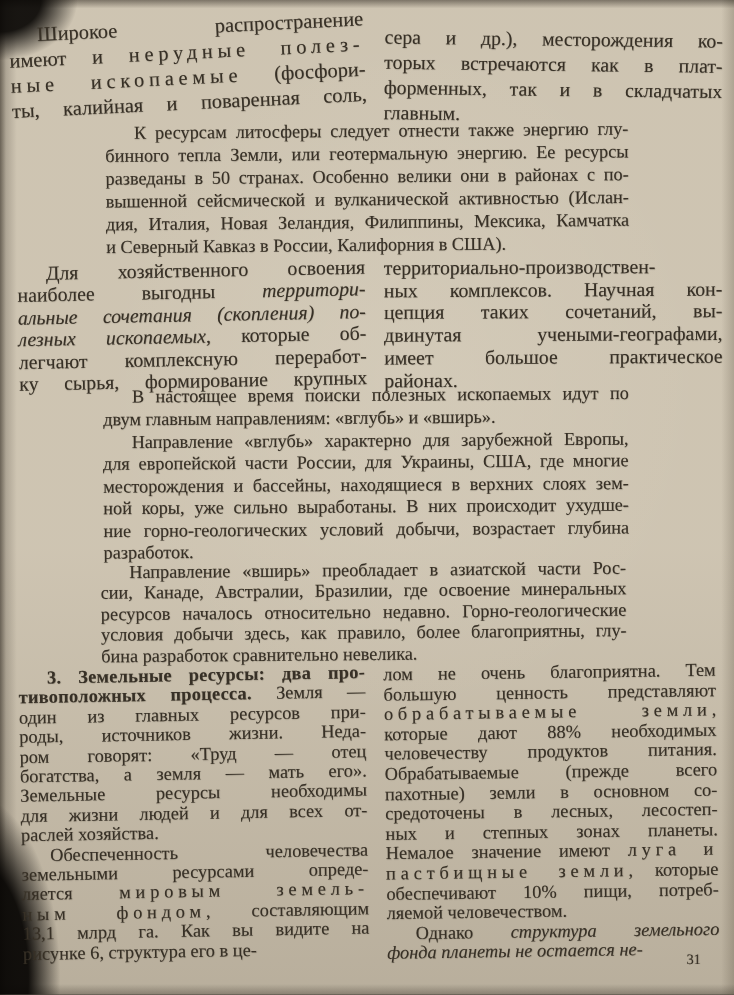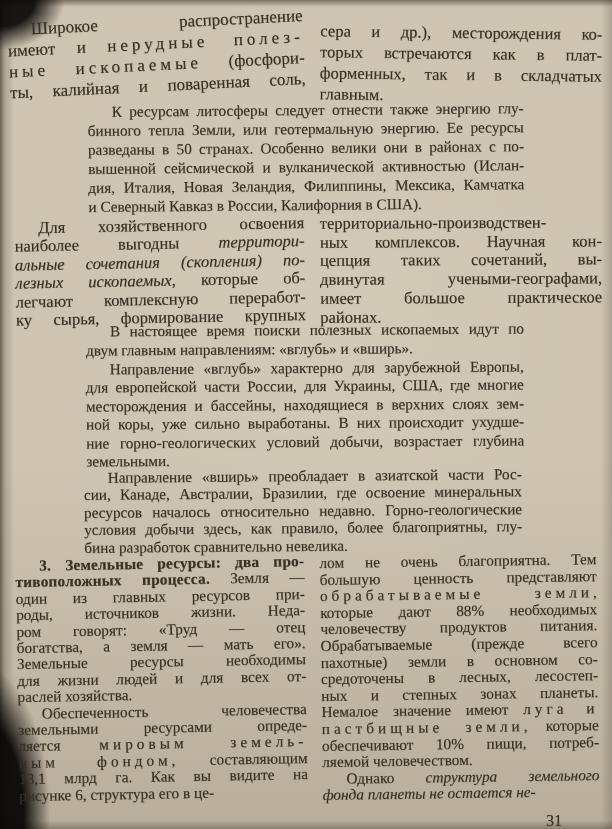--- a/index.html
+++ b/index.html
@@ -32,21 +32,21 @@
   #top-left    { left:6px;   top:5px;   width:296px; font-size:17px;   line-height:21px;   transform:rotate(-2.8deg); transform-origin:100% 0; }
   #top-right   { left:320px; top:22px;  width:282px; font-size:16.5px; line-height:21px;   transform:rotate(0.7deg); }
   #inset-a     { left:88px;  top:100px; width:436px; font-size:15.2px; line-height:19px;   transform:rotate(-0.5deg); }
   #mid-left    { left:14px;  top:214px; width:290px; font-size:16.5px; line-height:18.4px; transform:rotate(-1.1deg); transform-origin:100% 0; }
   #mid-right   { left:320px; top:214px; width:282px; font-size:16.5px; line-height:18.7px; transform:rotate(-0.3deg); }
   #inset-b     { left:86px;  top:321px; width:438px; font-size:15.2px; line-height:18.8px; transform:rotate(-0.4deg); }
   #inset-c     { left:86px;  top:359px; width:438px; font-size:15.2px; line-height:18.4px; transform:rotate(-0.4deg); }
   #inset-d     { left:84px;  top:467px; width:438px; font-size:15.2px; line-height:17.4px; transform:rotate(-0.5deg); }
   #bottom-left { left:15px;  top:553px; width:289px; font-size:15.3px; line-height:16.4px; transform:rotate(-1deg); transform-origin:100% 0; }
   #bottom-right{ left:321px; top:553px; width:277px; font-size:15.3px; line-height:16.6px; transform:rotate(-0.8deg); }
-  #page-number { left:546px; top:792px; font-size:16px;margin-top:20px; }
+  #page-number { left:572px; top:792px; font-size:12px; }
 </style>
 </head>
 <body>
 
 <div class="page">
   <div id="top-left" class="blk txt">
       <div class="line ind"><span>Широкое распространение</span></div>
       <div class="line"><span>имеют и </span><span class="sp">нерудные полез-</span></div>
       <div class="line"><span class="sp">ные ископаемые </span><span>(фосфори-</span></div>
       <div class="line"><span>ты, калийная и поваренная соль,</span></div>
@@ -84,21 +84,21 @@
   <div id="inset-b" class="blk txt">
       <div class="line ind"><span>В настоящее время поиски полезных ископаемых идут по</span></div>
       <div class="line last"><span>двум главным направлениям: «вглубь» и «вширь».</span></div>
     </div>
   <div id="inset-c" class="blk txt">
       <div class="line ind"><span>Направление «вглубь» характерно для зарубежной Европы,</span></div>
       <div class="line"><span>для европейской части России, для Украины, США, где многие</span></div>
       <div class="line"><span>месторождения и бассейны, находящиеся в верхних слоях зем-</span></div>
       <div class="line"><span>ной коры, уже сильно выработаны. В них происходит ухудше-</span></div>
       <div class="line"><span>ние горно-геологических условий добычи, возрастает глубина</span></div>
-      <div class="line last"><span>земельными.</span></div>
+      <div class="line last"><span>разработок.</span></div>
     </div>
   <div id="inset-d" class="blk txt">
       <div class="line ind"><span>Направление «вширь» преобладает в азиатской части Рос-</span></div>
       <div class="line"><span>сии, Канаде, Австралии, Бразилии, где освоение минеральных</span></div>
       <div class="line"><span>ресурсов началось относительно недавно. Горно-геологические</span></div>
       <div class="line"><span>условия добычи здесь, как правило, более благоприятны, глу-</span></div>
       <div class="line last"><span>бина разработок сравнительно невелика.</span></div>
     </div>
   <div id="bottom-left" class="blk txt">
       <div class="line ind"><span class="b">3. Земельные ресурсы: два про-</span></div>

